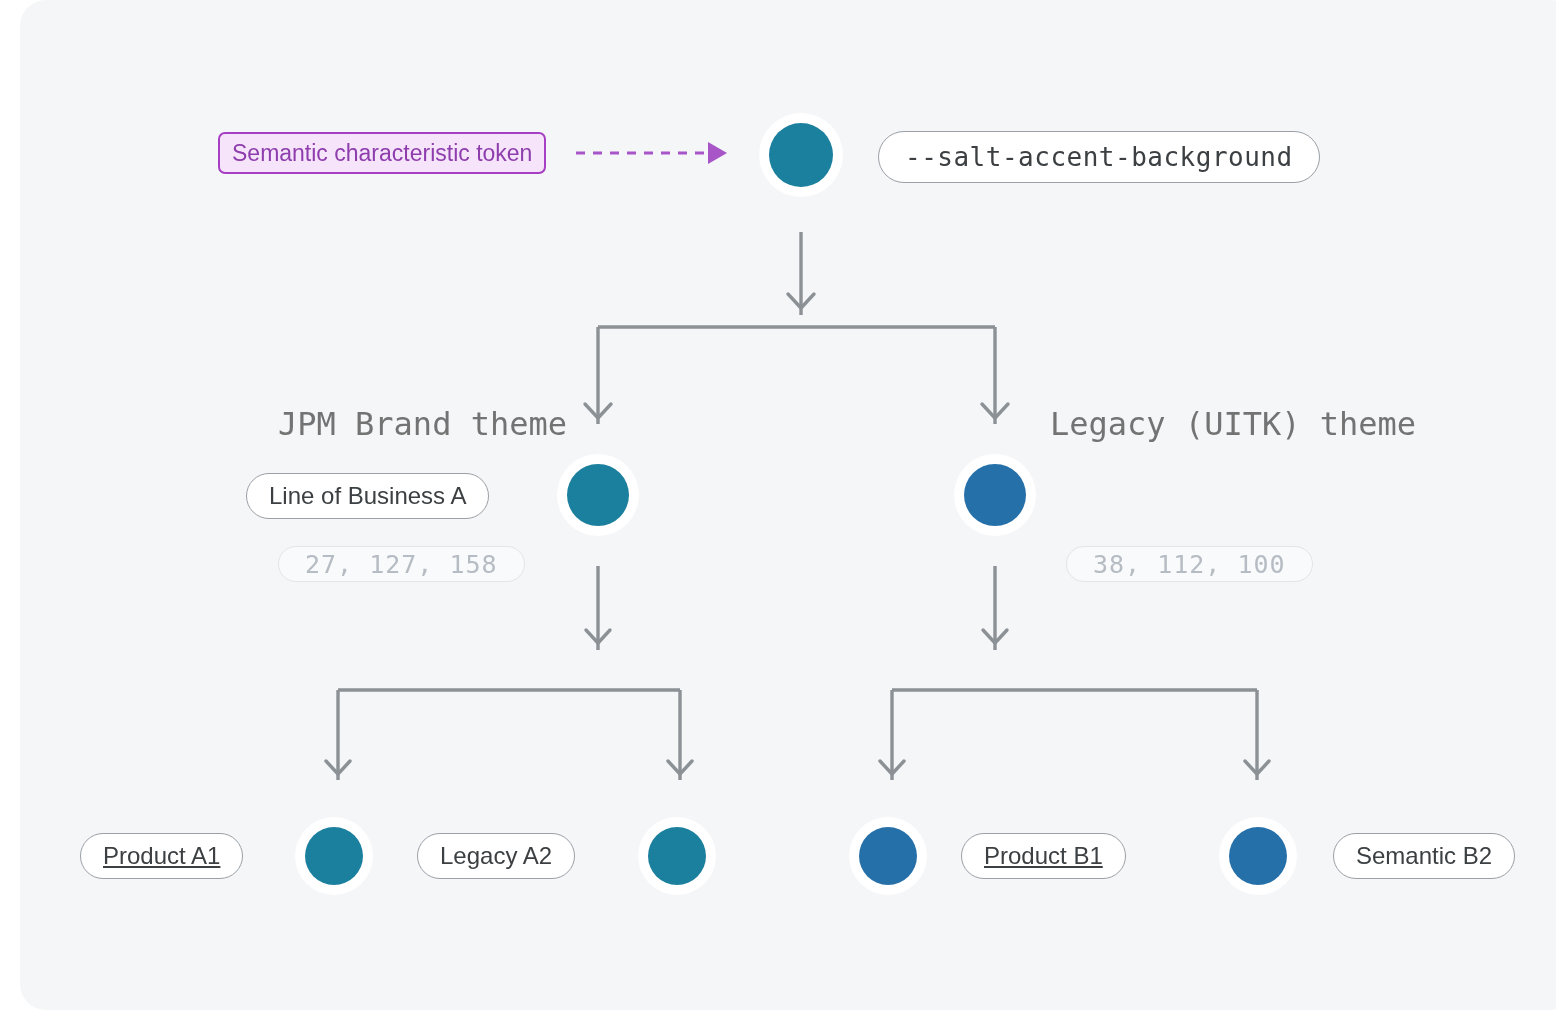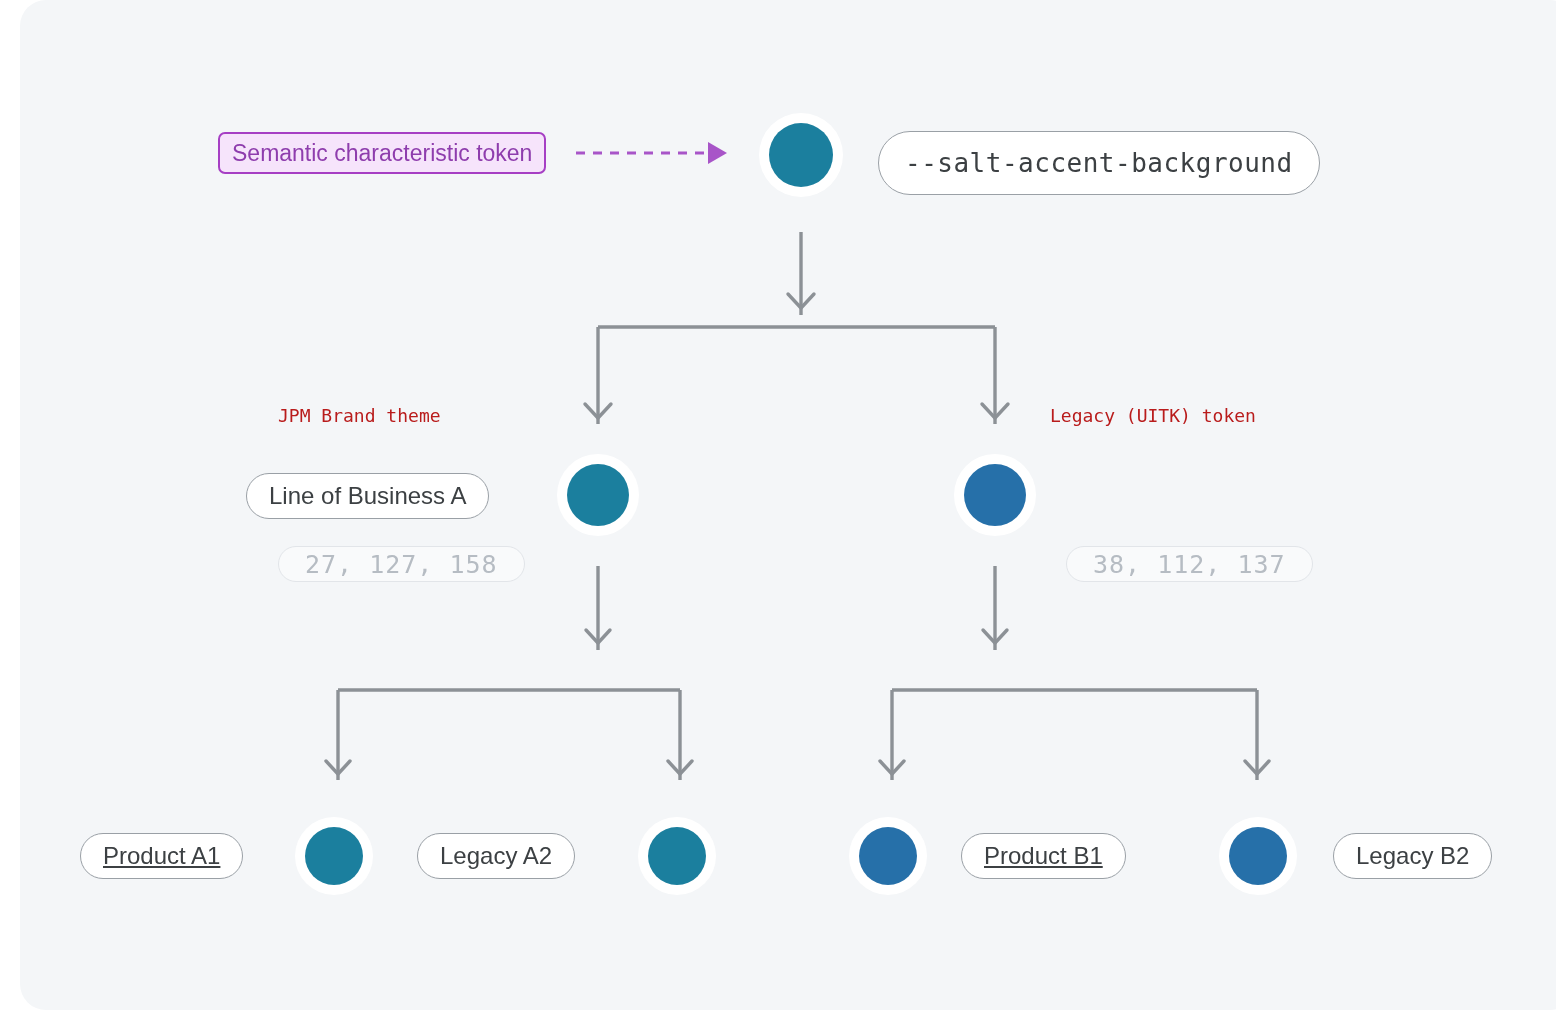--- a/index.html
+++ b/index.html
@@ -64,21 +64,21 @@
     border-radius: 999px;
     color: #3c4043;
     white-space: nowrap;
   }
   .pill.name {
     height: 46px;
     padding: 0 22px;
     font-size: 24px;
   }
   .pill.token {
-    height: 64px;
+    height: 52px;
     padding: 0 26px;
     font-family: "DejaVu Sans Mono", monospace;
     font-size: 26px;
     letter-spacing: 0.5px;
     color: #3c4043;
   }
   .pill.rgb {
     height: 36px;
     padding: 0 26px;
     background: rgba(255,255,255,0.45);
@@ -102,23 +102,23 @@
     border-radius: 7px;
     color: #8e3dad;
     font-size: 23px;
     white-space: nowrap;
   }
 
   
   .theme-label {
     position: absolute;
     font-family: "DejaVu Sans Mono", monospace;
-    font-size: 18px;
+    font-size: 32px;
     letter-spacing: 0px;
-    color: #b91c1c;
+    color: #737373;
     white-space: nowrap;
   }
 </style>
 </head>
 <body>
 
 <div id="canvas" style="background: rgb(244, 246, 248); margin-left: 20px;">
 
   <svg id="wires" viewBox="0 0 1556 1010">
     <defs>
@@ -181,27 +181,27 @@
     <span class="disc" style="background: rgb(27, 127, 158);"></span>
   </div>
   <div class="pill name" style="left:226px; top:473px;">
     <span>Line of Business A</span>
   </div>
   <div class="pill rgb" style="left:258px; top:546px;">
     <span>27, 127, 158</span>
   </div>
 
   <div class="theme-label" style="left:1030px; top:405px;">
-    <span>Legacy (UITK) token</span>
+    <span>Legacy (UITK) theme</span>
   </div>
   <div class="swatch md" style="left:934px; top:454px;">
     <span class="disc" style="background: rgb(38, 112, 169);"></span>
   </div>
   <div class="pill rgb" style="left:1046px; top:546px;">
-    <span>38, 112, 137</span>
+    <span>38, 112, 100</span>
   </div>
 
   <div class="pill name" style="left:60px; top:833px;text-decoration:underline;">
     <span>Product A1</span>
   </div>
   <div class="swatch sm" style="left:275px; top:817px;">
     <span class="disc" style="background: rgb(27, 127, 158);"></span>
   </div>
 
   <div class="pill name" style="left:397px; top:833px;">
@@ -215,16 +215,16 @@
     <span class="disc" style="background: rgb(38, 112, 169);"></span>
   </div>
   <div class="pill name" style="left:941px; top:833px;text-decoration:underline;">
     <span>Product B1</span>
   </div>
 
   <div class="swatch sm" style="left:1199px; top:817px;">
     <span class="disc" style="background: rgb(38, 112, 169);"></span>
   </div>
   <div class="pill name" style="left:1313px; top:833px;">
-    <span>Legacy B2</span>
+    <span>Semantic B2</span>
   </div>
 
 </div>
 
 </body></html>

